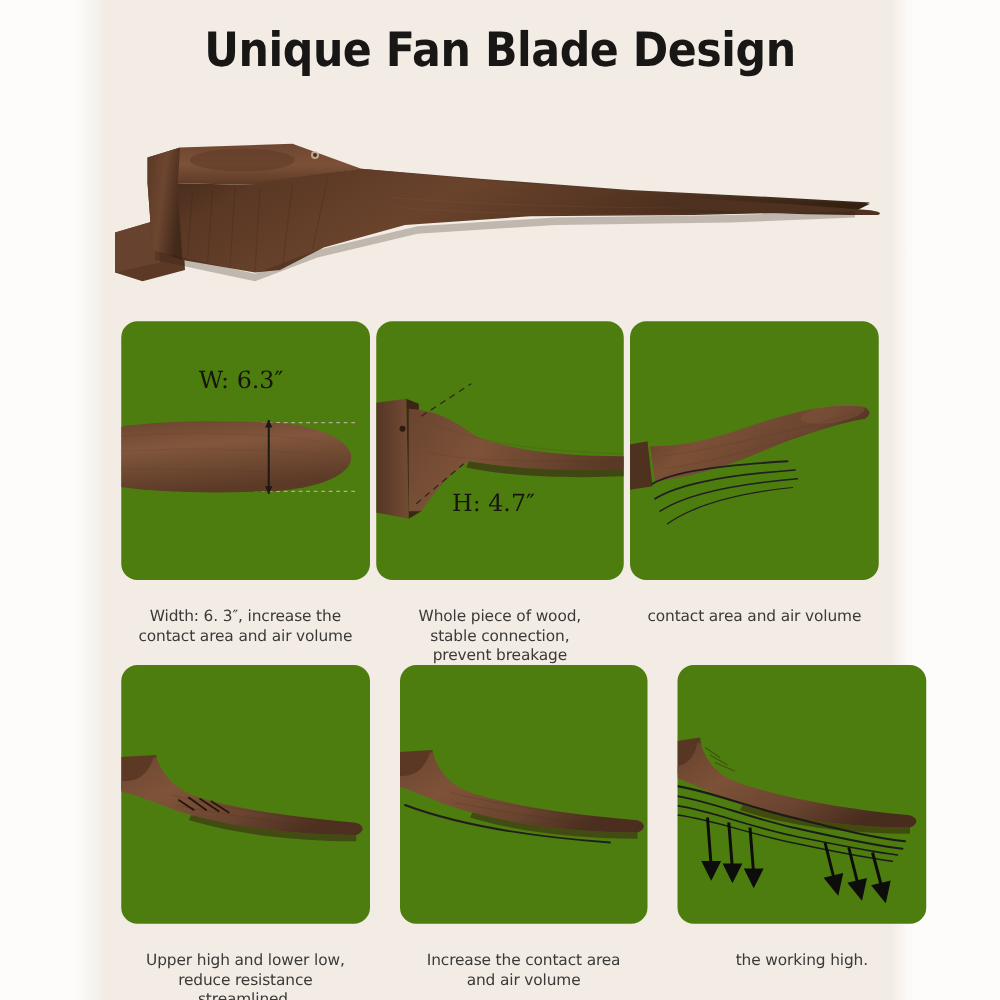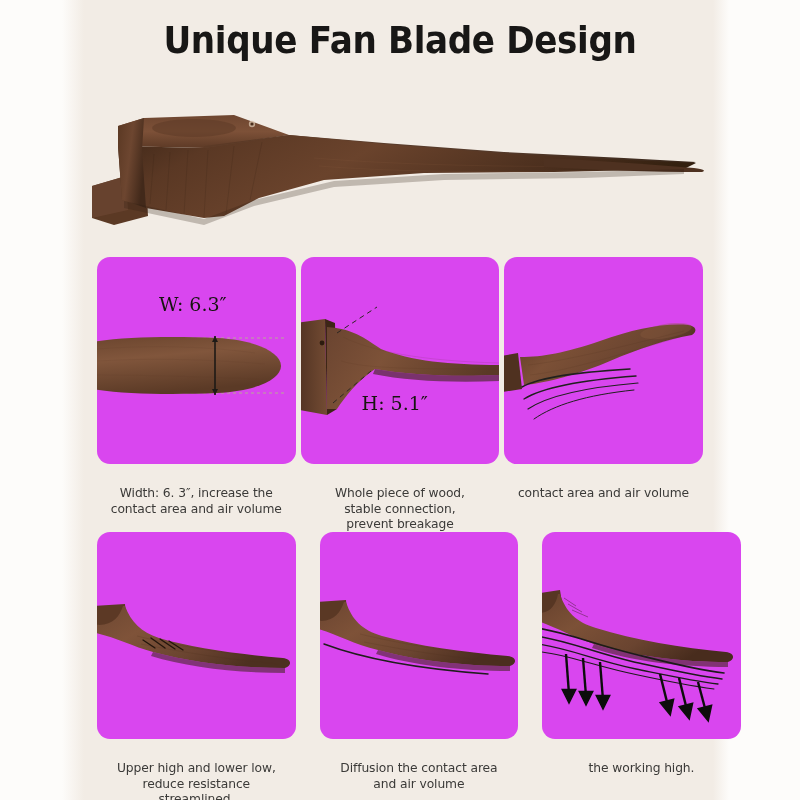--- a/index.html
+++ b/index.html
@@ -77,21 +77,21 @@
   .cell {
     width: 198.6px;
     display: flex;
     flex-direction: column;
     align-items: center;
   }
 
   .card {
     width: 198.6px;
     height: 207px;
-    background: #d946ef;
+    background: #4d7c0f;
     border-radius: 13px;
     position: relative;
     overflow: hidden;
   }
   .card svg { display: block; }
 
   .caption {
     margin-top: 22px;
     width: 196px;
     text-align: center;
@@ -254,21 +254,21 @@
           <g stroke="#54331f" stroke-width="0.6" opacity="0.22" fill="none">
             <path d="M42,80 C70,94 120,104 198,106"></path>
             <path d="M40,104 C66,112 120,112 198,112"></path>
           </g>
 
           <g stroke="#2c2722" stroke-width="1" stroke-dasharray="5 4" fill="none">
             <path d="M36,76 L76,50"></path>
             <path d="M32,146 L70,114"></path>
           </g>
         </svg>
-        <div class="dim-label" id="h-label">H: 5.1″</div>
+        <div class="dim-label" id="h-label">H: 4.7″</div>
       </div>
       <div class="caption">
         <div>Whole piece of wood,</div>
         <div>stable connection,</div>
         <div>prevent breakage</div>
       </div>
     </div>
 
     <div class="cell">
       <div class="card">
@@ -365,21 +365,21 @@
           <path d="M58,118 C94,128 142,134 190,134 L190,139 C140,139 92,133 56,122 Z" fill="#3a2315" opacity="0.55"></path>
           <g stroke="#4d2f1d" stroke-width="0.7" opacity="0.28" fill="none">
             <path d="M40,102 C80,112 132,120 186,125"></path>
             <path d="M44,110 C84,118 134,126 184,130"></path>
           </g>
 
           <path d="M4,112 C36,124 86,136 168,142" stroke="#1f1e1c" stroke-width="1.5" fill="none" stroke-linecap="round"></path>
         </svg>
       </div>
       <div class="caption">
-        <div>Diffusion the contact area</div>
+        <div>Increase the contact area</div>
         <div>and air volume</div>
       </div>
     </div>
 
     <div class="cell">
       <div class="card">
         <svg width="199" height="207" viewBox="0 0 199 207">
           <defs>
             <linearGradient id="pf3" x1="0" y1="0" x2="1" y2="0.5">
               <stop offset="0" stop-color="#65402c"></stop>

